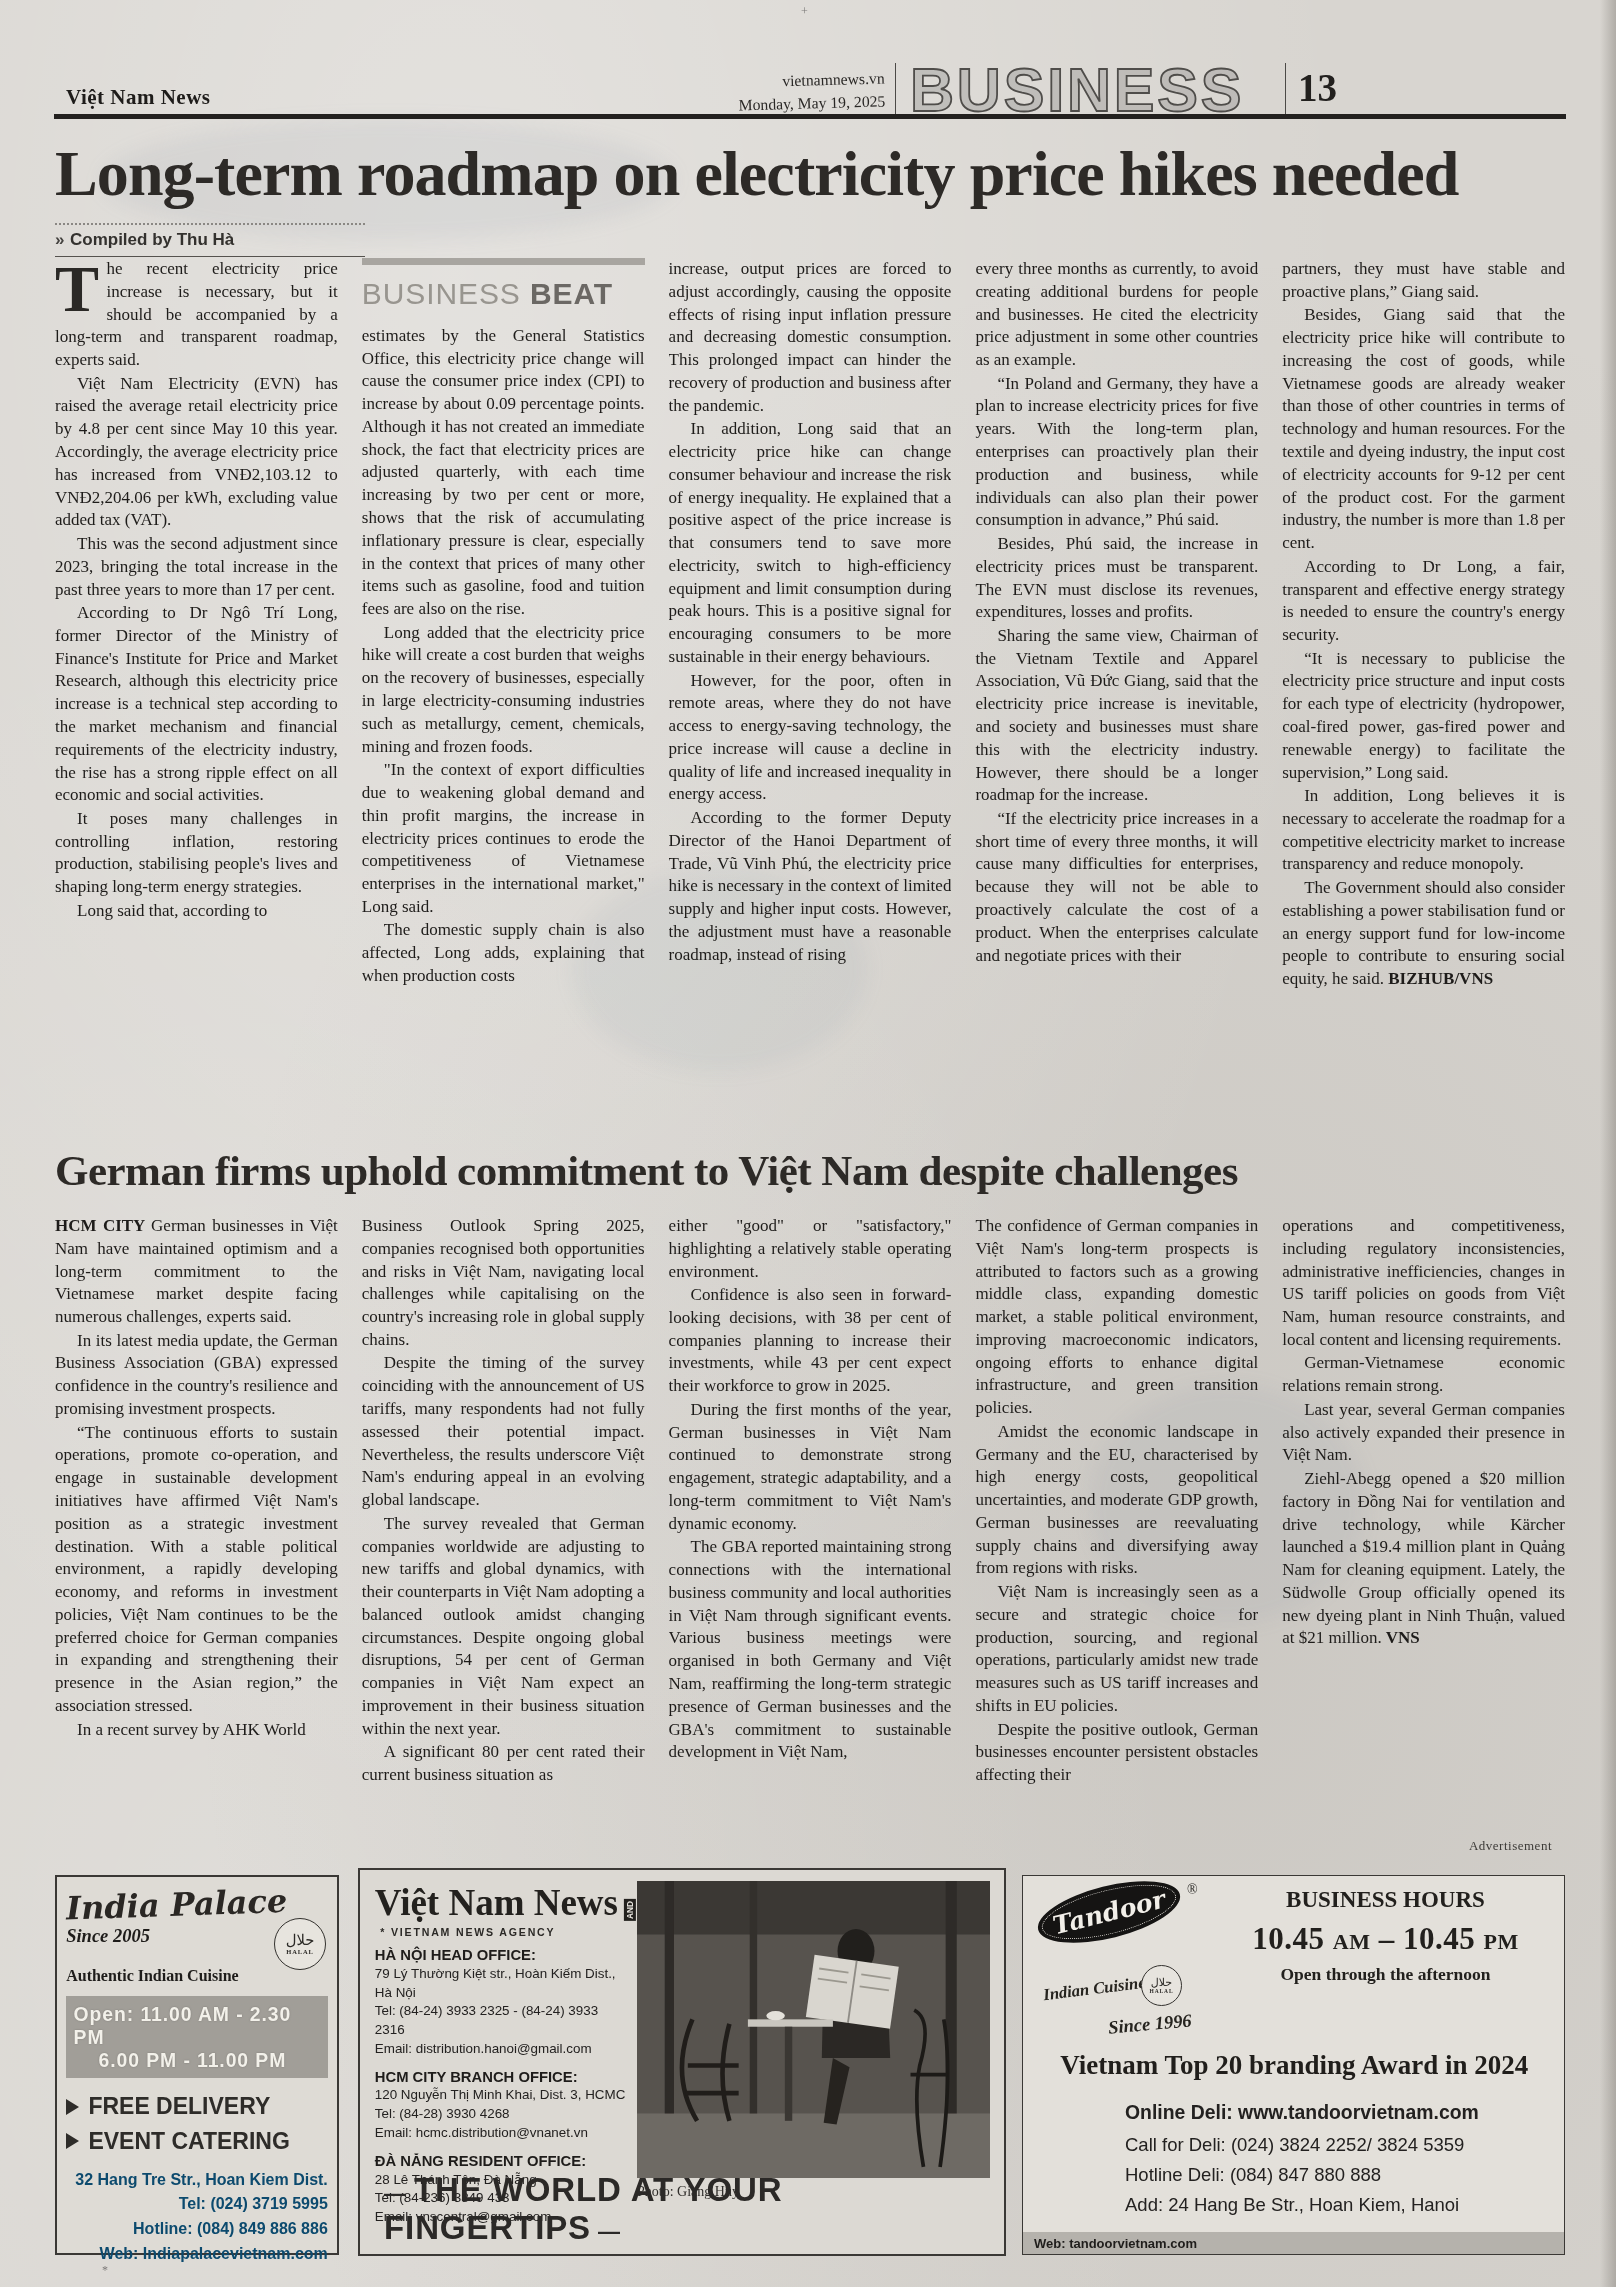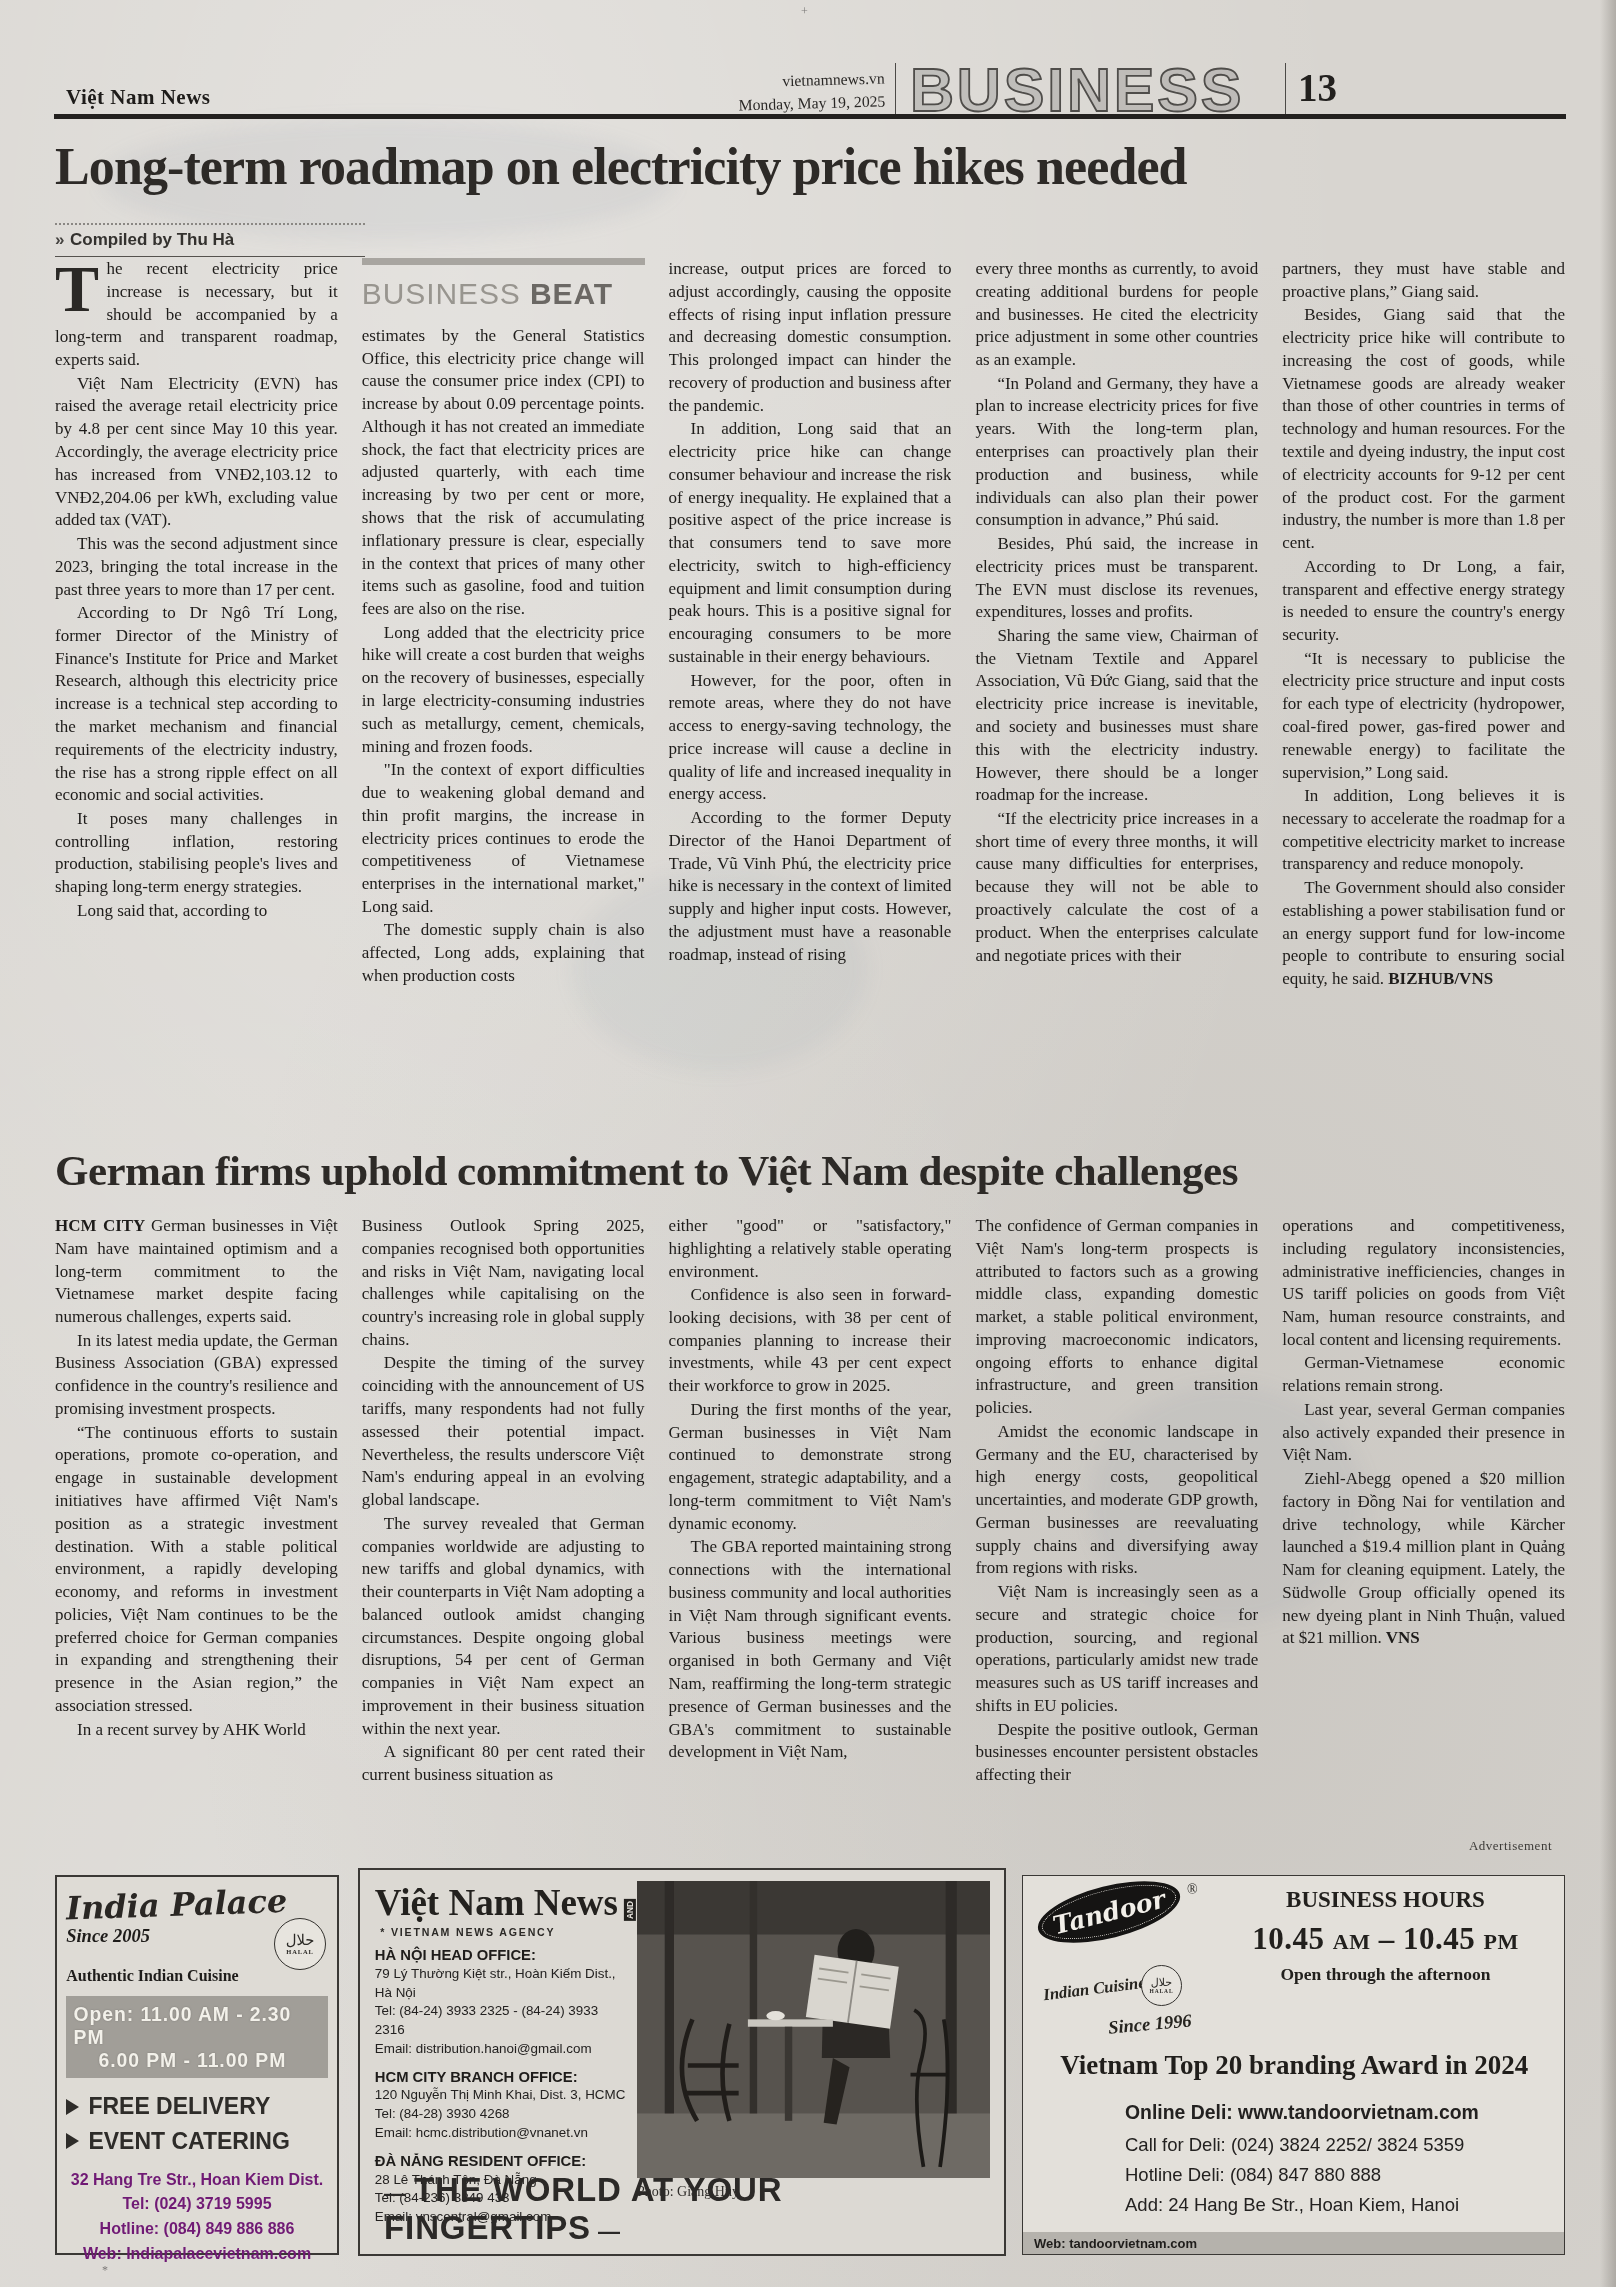--- a/index.html
+++ b/index.html
@@ -24,21 +24,21 @@
     line-height:1.45;transform:rotate(-1.6deg);color:#2a2826;}
   .vline{position:absolute;top:63px;height:54px;border-left:1.8px solid #4c4a47;}
   .v1{left:895px}.v2{left:1285px}
   .section-title{position:absolute;left:910px;top:55px;font-family:"Liberation Sans","DejaVu Sans",sans-serif;
     font-size:61px;font-weight:bold;letter-spacing:2.8px;color:rgba(90,90,90,0.22);
     -webkit-text-stroke:1.8px #4f4d4a;}
   .page-num{position:absolute;left:1298px;top:65px;font-size:39px;font-weight:bold;color:#22201e;}
   .hr-thick{position:absolute;left:54px;top:114px;width:1512px;height:4.6px;background:#23211f;}
 
   
-  .headline1{position:absolute;left:55px;top:137px;width:1477px;font-size:52px;font-weight:bold;
+  .headline1{position:absolute;left:55px;top:137px;width:1477px;font-size:64px;font-weight:bold;
     color:#2d2a27;letter-spacing:-0.9px;}
   .byline{position:absolute;left:55px;top:223px;width:310px;border-top:2.8px dotted #8a8783;
     border-bottom:1.8px solid #55524e;padding:4.6px 0 6.5px 0;
     font-family:"Liberation Sans","DejaVu Sans",sans-serif;font-size:17px;font-weight:bold;color:#33312e;}
   .byline .arrow{margin-right:5.5px;color:#44423f;}
   .headline2{position:absolute;left:55px;top:1146px;width:1509px;font-size:43px;font-weight:bold;
     color:#2d2a27;letter-spacing:-0.5px;}
 
   
   .cols{position:absolute;left:55px;width:1510px;display:flex;gap:24px;overflow:hidden;}
@@ -72,22 +72,22 @@
   .halal-ar{font-family:Liberation Sans, sans-serif;font-size:14.8px;line-height:1;}
   .halal-en{font-size:6.5px;font-weight:bold;letter-spacing:0.9px;}
   .ip-hours{margin-top:11px;background:#a19e98;color:#f3f1ea;font-family:"Liberation Sans",sans-serif;
     font-weight:bold;font-size:19.4px;letter-spacing:0.9px;padding:6.5px 7.4px;text-shadow:0 0 1.8px #7a7772;}
   .ip-hours .l2{text-align:center;padding-right:9.2px;}
   .ip-bullets{margin-top:14.8px;}
   .ip-bullet{display:flex;align-items:center;gap:9.2px;font-family:"Liberation Sans",sans-serif;
     font-weight:bold;font-size:23px;color:#2e2c29;margin:7.4px 0;}
   .tri{width:0;height:0;border-top:8.3px solid transparent;border-bottom:8.3px solid transparent;
     border-left:13px solid #2e2c29;}
-  .ip-addr{margin-top:13px;text-align:center;font-family:"Liberation Sans",sans-serif;
-    font-weight:bold;font-size:16px;line-height:1.55;color:#701a75;}
+  .ip-addr{margin-top:13px;text-align:right;font-family:"Liberation Sans",sans-serif;
+    font-weight:bold;font-size:16px;line-height:1.55;color:#0c4a6e;}
 
   
   .law{left:303px;top:0;width:648px;height:388px;background:#dcd9d3;}
   .law-left{position:absolute;left:14.8px;top:11px;width:251px;}
   .law-logo{font-size:37px;font-weight:bold;color:#23211e;white-space:nowrap;}
   .law-and{display:inline-block;background:#23211e;color:#e8e5df;font-family:"Liberation Sans",sans-serif;
     font-size:8.3px;font-weight:bold;padding:0.9px 1.8px;transform:rotate(-90deg) translateX(1.8px);margin:0 0.9px;}
   .law-sub{font-family:"Liberation Sans",sans-serif;font-size:10.6px;font-weight:bold;letter-spacing:1.8px;
     margin:1.8px 0 9.2px 5.5px;color:#2b2926;}
   .office{margin-bottom:10px;}

